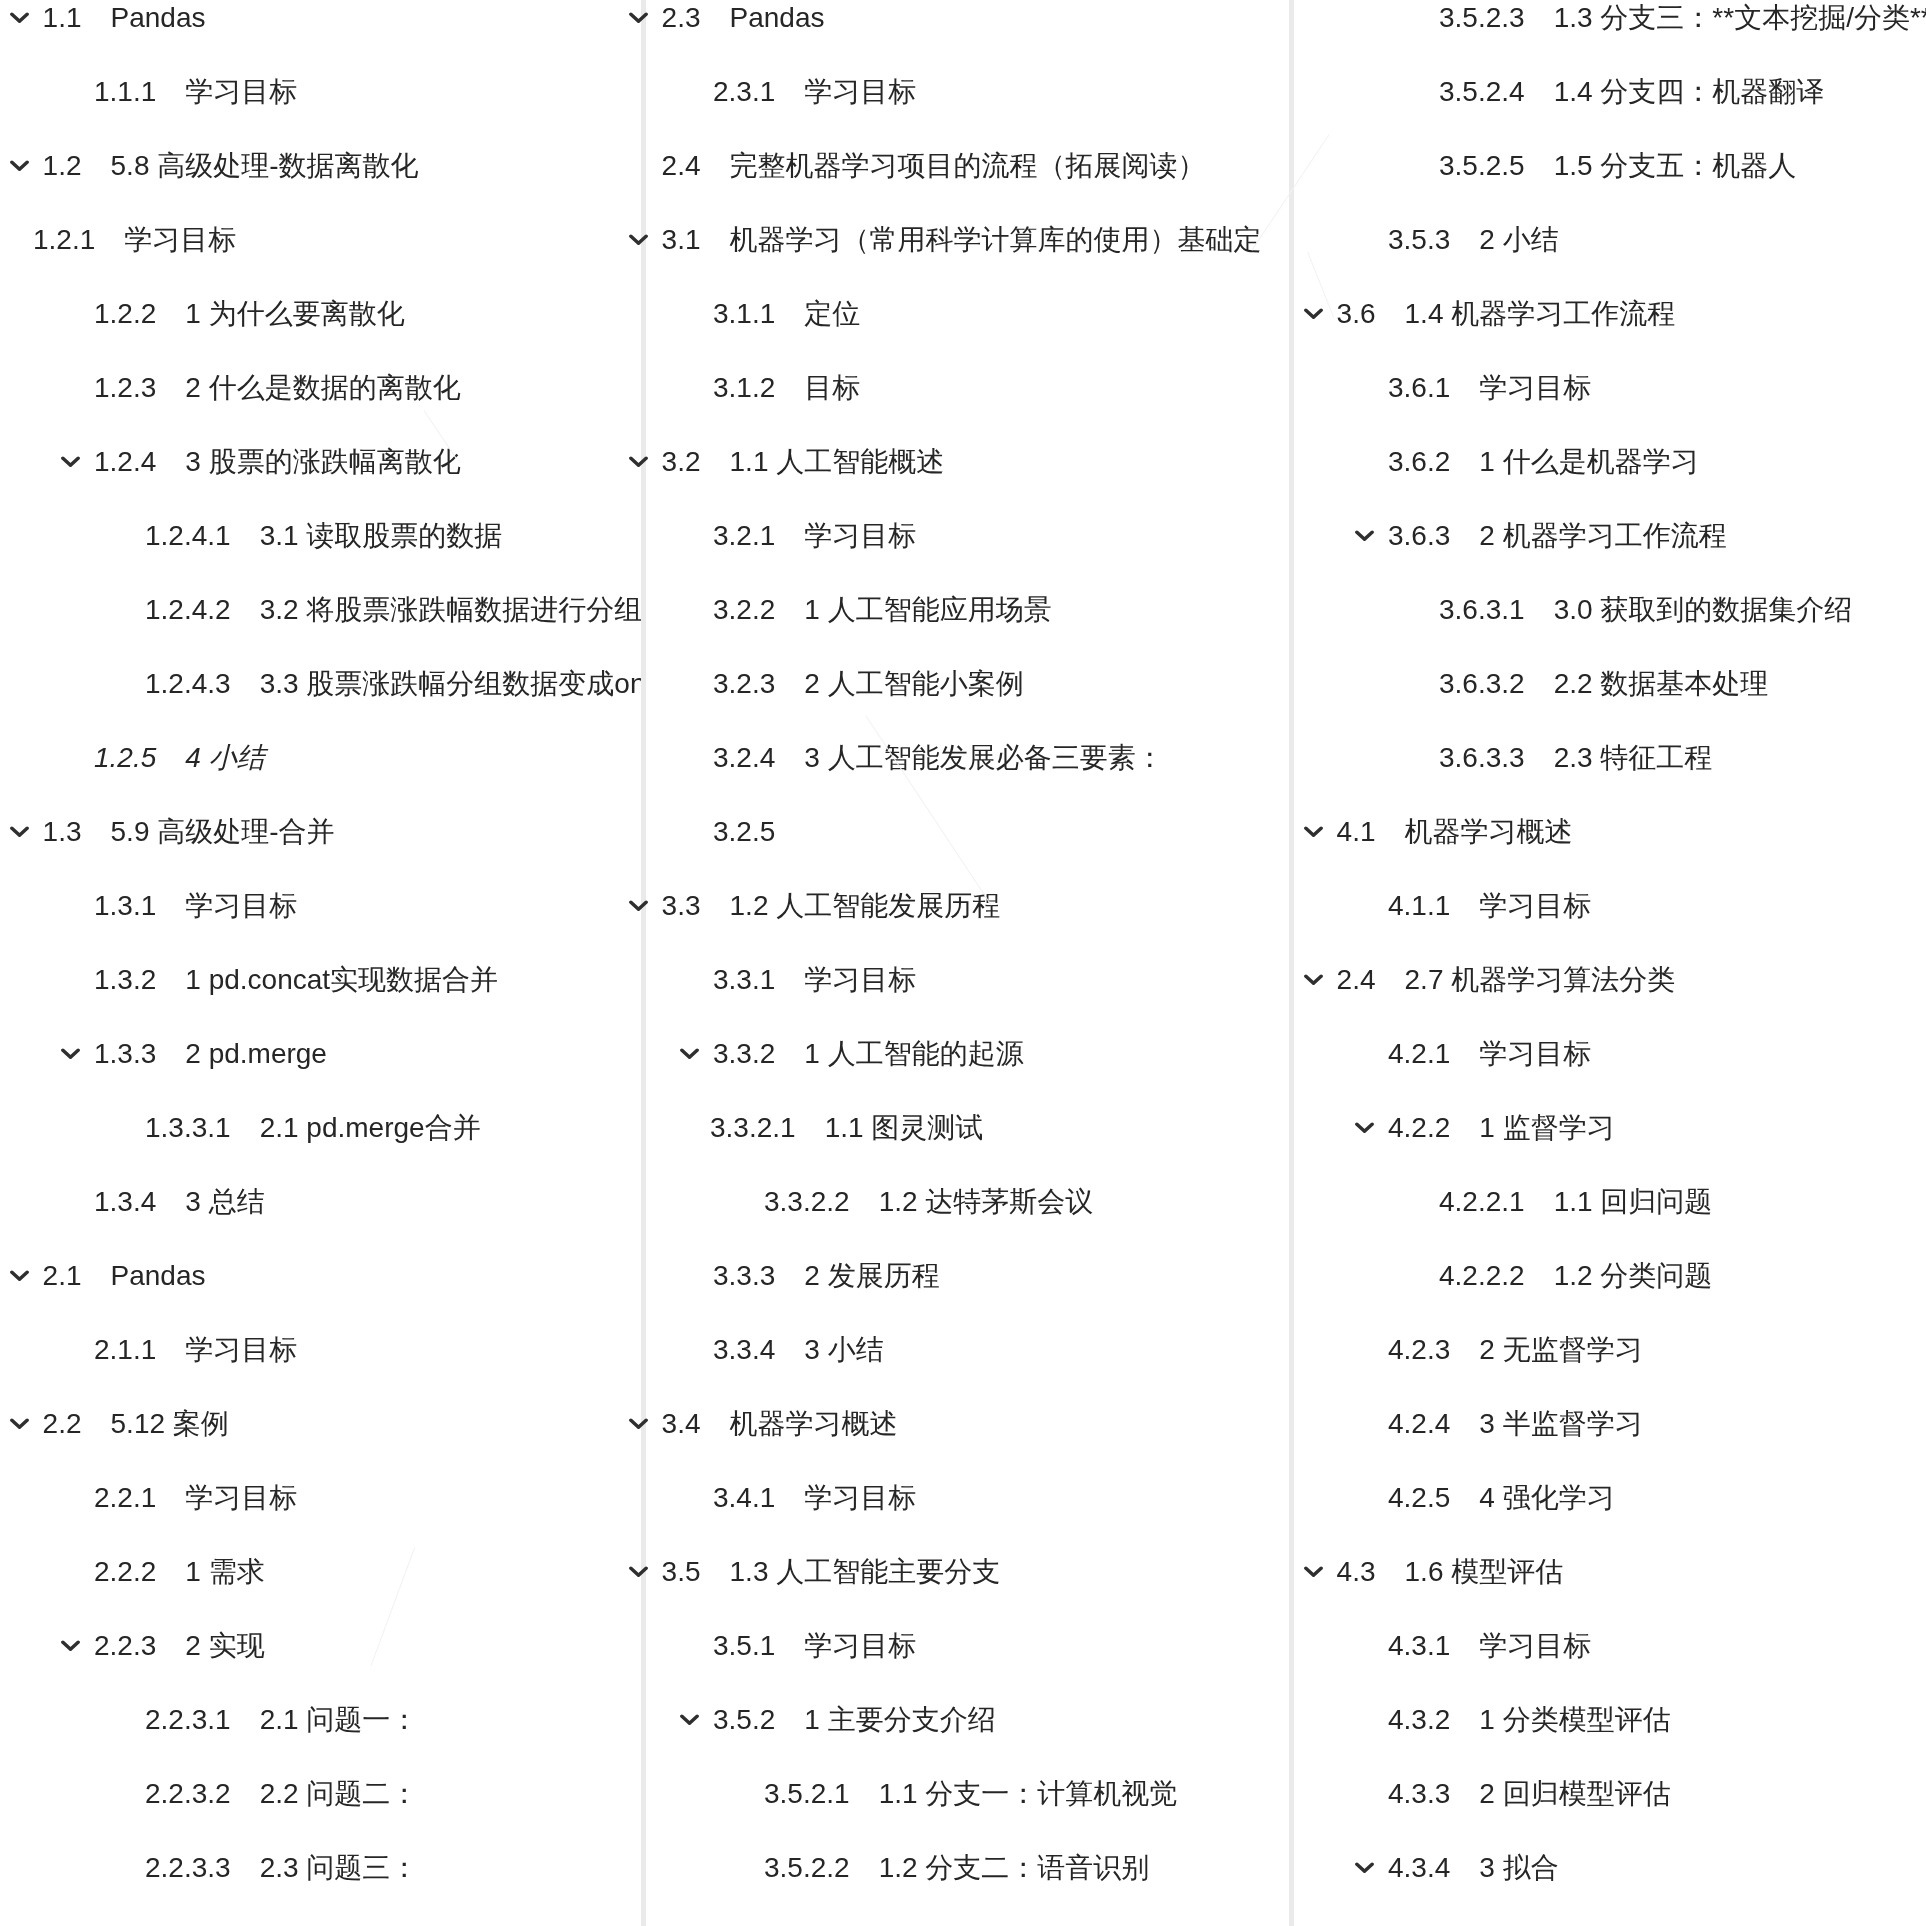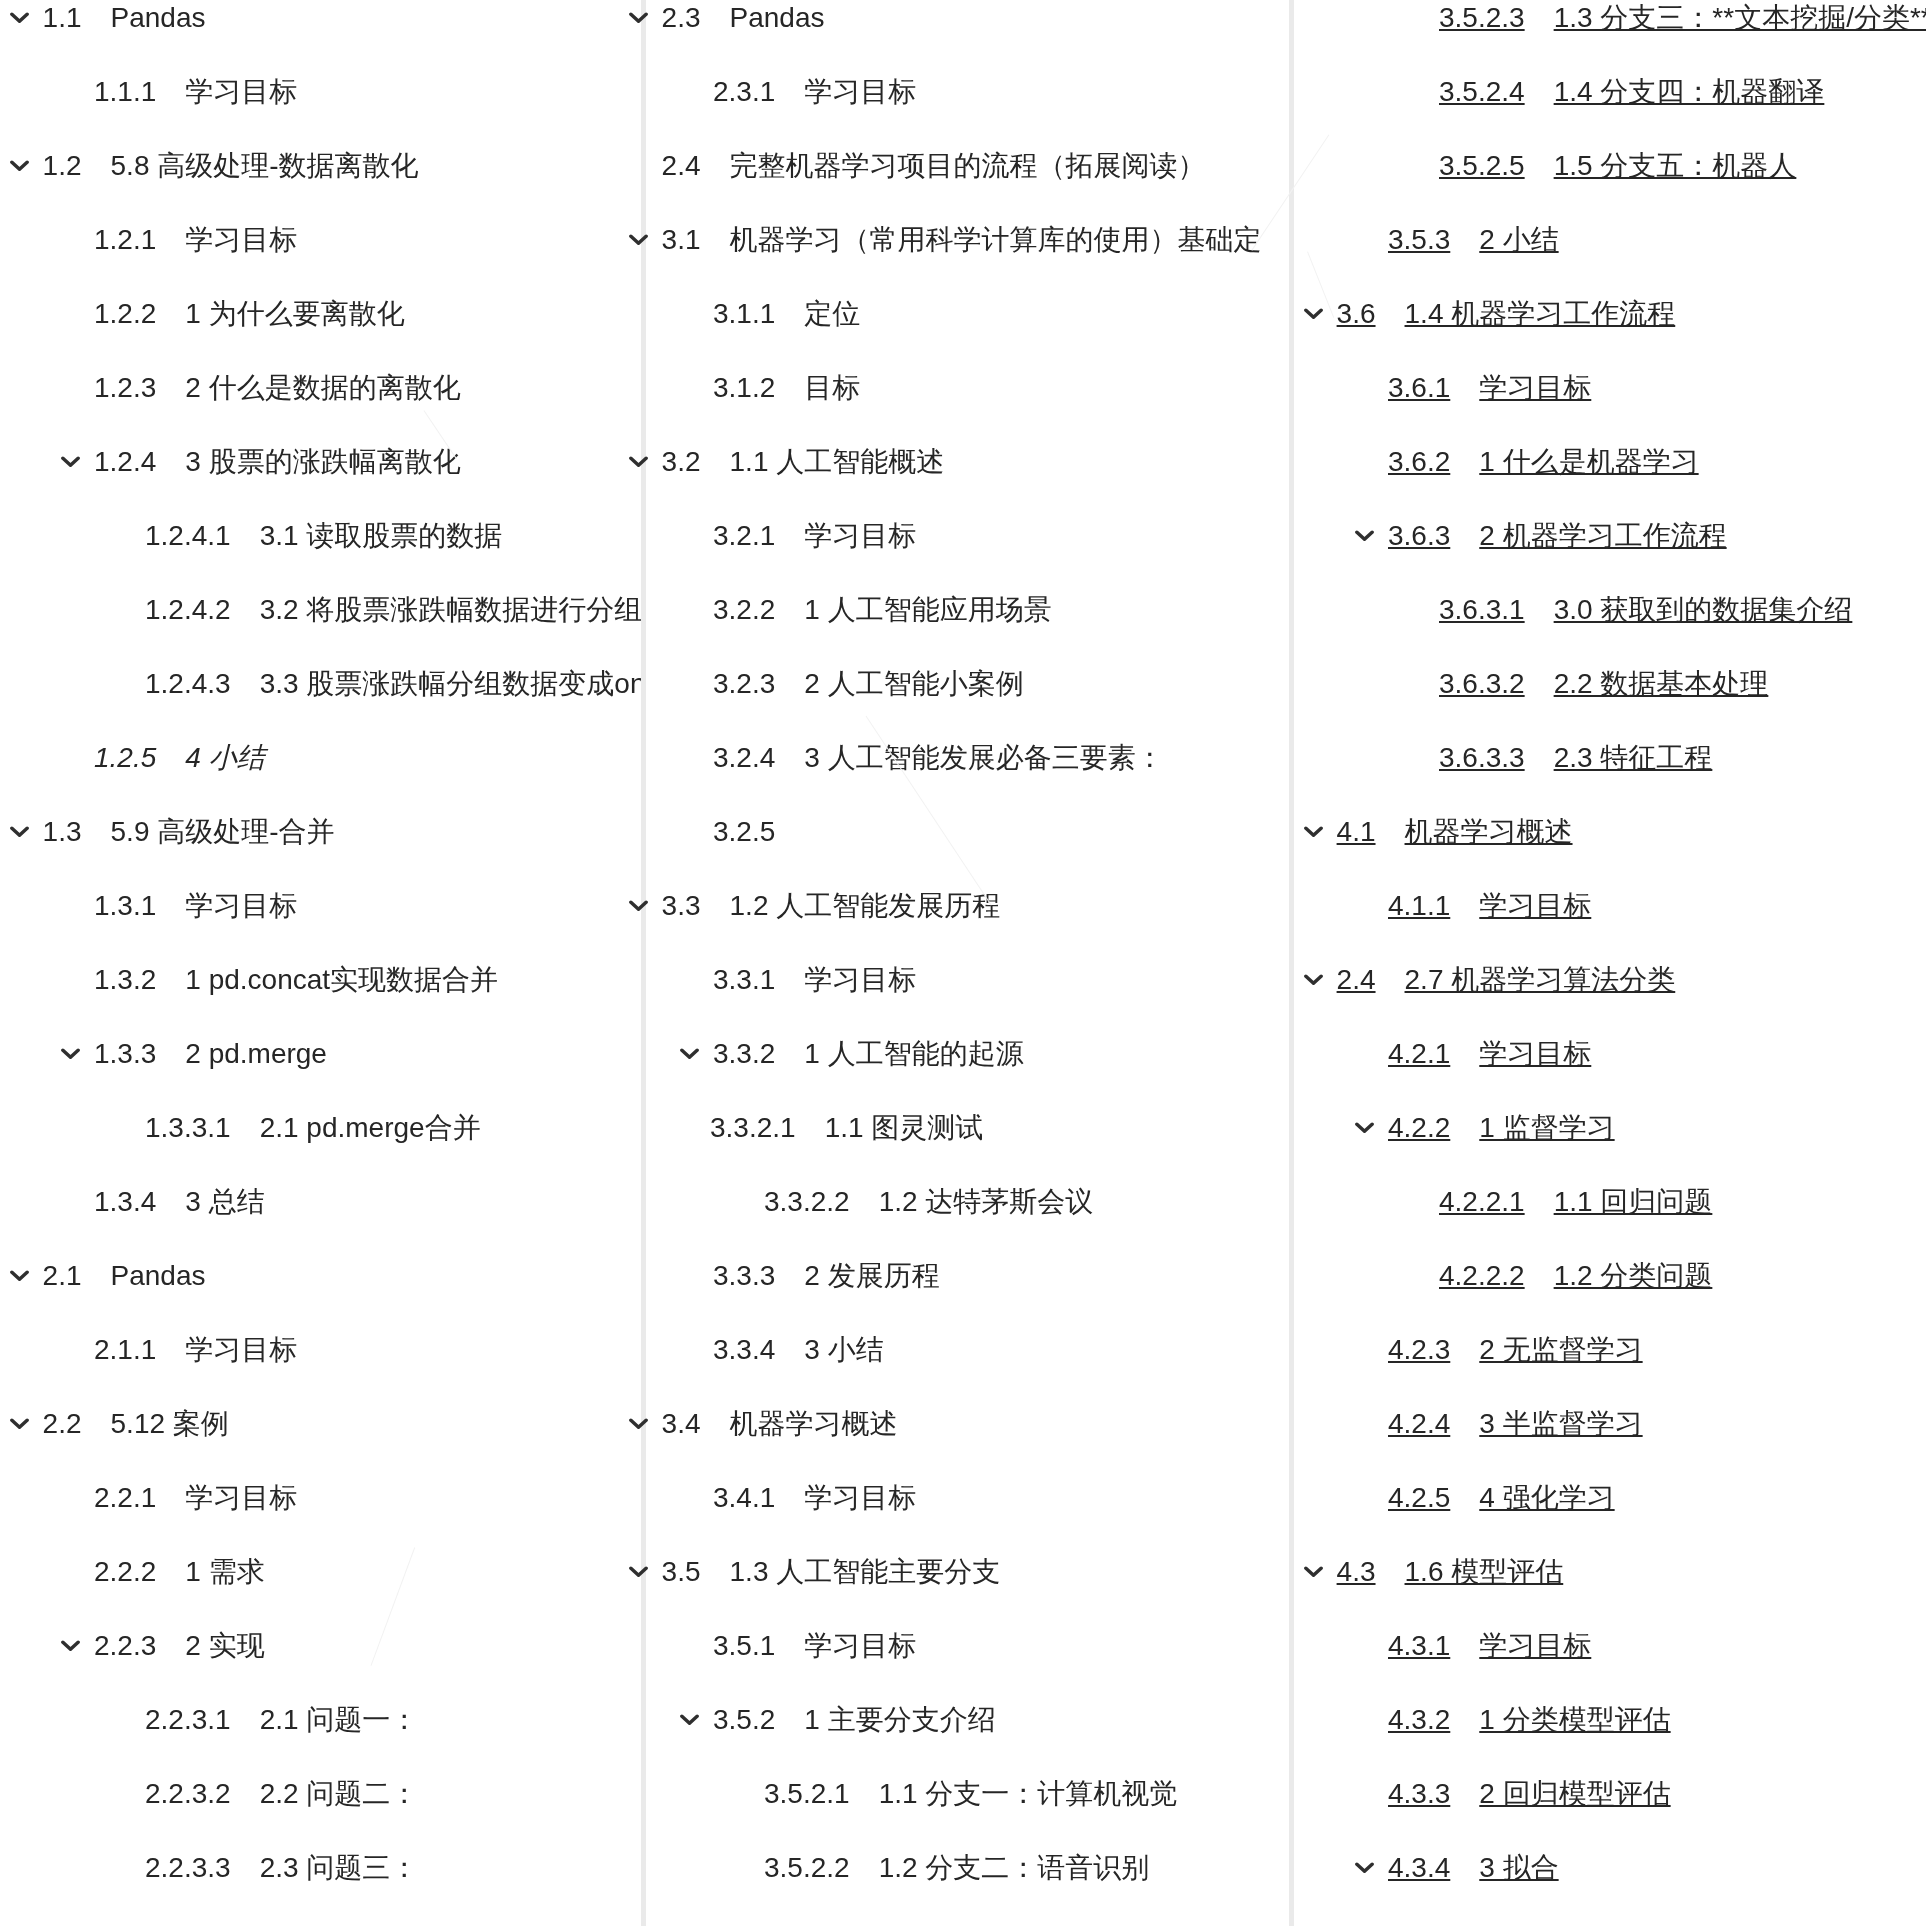--- a/index.html
+++ b/index.html
@@ -18,21 +18,21 @@
     color: #262626;
   }
   .col {
     position: absolute;
     top: 0;
     height: 1926px;
     overflow: hidden;
   }
   .col1 { left: 0;      width: 641px;  }
   .col2 { left: 619px; width: 642px; }
-  .col3 { left: 1294px; width: 632px; text-decoration: underline;  }
+  .col3 { left: 1294px; width: 632px;  }
   .list {
     position: relative;
     top: -19px;
   }
   .row {
     height: 74px;
     display: flex;
     align-items: center;
     white-space: nowrap;
   }
@@ -84,21 +84,21 @@
     </div>
         <div class="row" style="padding-left: 9.6px;">
       <span class="chev-slot">
             <svg width="19" height="13.5" viewBox="0 0 30 21">
               <polyline points="3,5 15,16 27,5" fill="none" stroke="#2f2f2f" stroke-width="5.5" stroke-linecap="round" stroke-linejoin="round"></polyline>
             </svg>
           </span>
       <span class="num">1.2</span>
       <span class="label">5.8 高级处理-数据离散化</span>
     </div>
-        <div class="row" style="padding-left: 61px;">
+        <div class="row" style="">
       <span class="chev-slot"></span>
       <span class="num">1.2.1</span>
       <span class="label">学习目标</span>
     </div>
         <div class="row" style="padding-left: 61px;">
       <span class="chev-slot"></span>
       <span class="num">1.2.2</span>
       <span class="label">1 为什么要离散化</span>
     </div>
         <div class="row" style="padding-left: 61px;">

